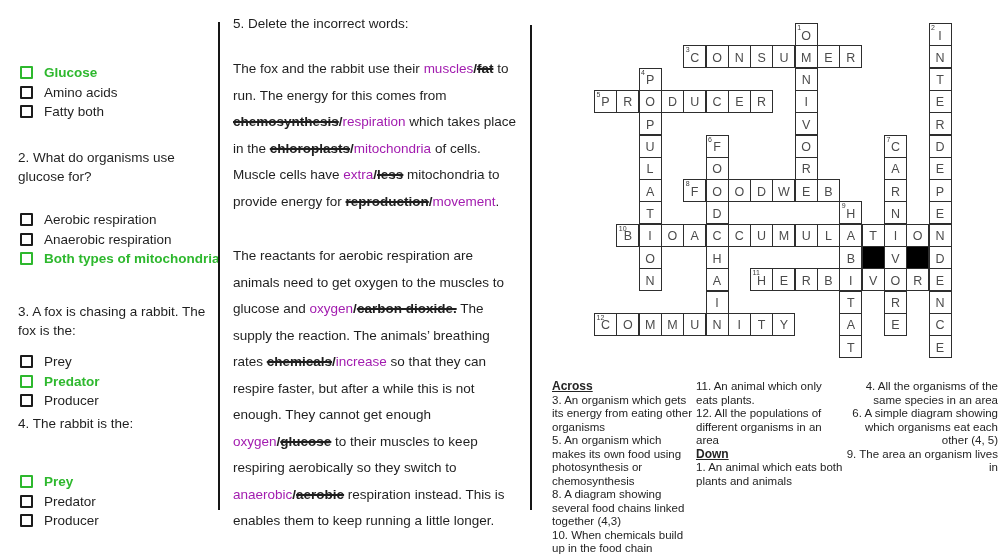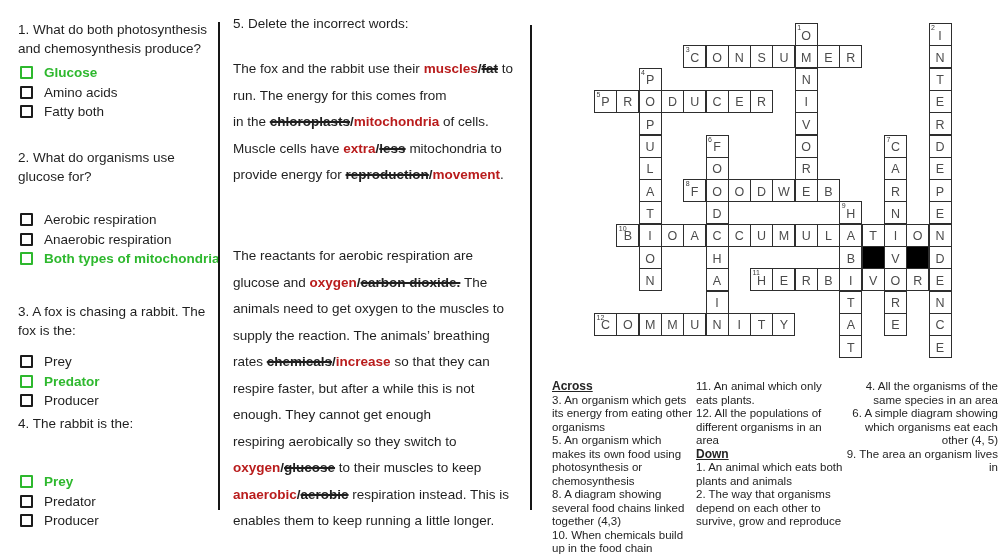--- a/index.html
+++ b/index.html
@@ -22,21 +22,21 @@
   .cb{width:9px;height:9px;border:2.2px solid #1b1b1b;border-radius:1px;margin-right:11px;flex:none;background:#fff;}
   .opt-label{font-size:13.5px;}
   .opt.hl .cb{border-color:#2eb82e;}
   .opt.hl .opt-label{color:#2eb82e;font-weight:700;}
 
   
   .cloze{position:absolute;left:233px;top:0;width:300px;height:558px;}
   .cloze-title{position:absolute;top:16px;left:0;font-size:13.5px;font-weight:400;margin:0;}
   .para{position:absolute;left:0;}
   .cloze-line{height:26.5px;line-height:26.5px;font-size:13.5px;white-space:nowrap;}
-  .green{color:#b91c1c;font-weight:700;}
+  .green{color:#a21caf;font-weight:400;}
   .struck{font-weight:700;text-decoration:line-through;text-decoration-thickness:1.5px;}
   .slash{font-weight:700;}
 
   
   .crossword{position:absolute;left:594px;top:23px;width:360px;height:336px;}
   .cell{
     position:absolute;width:23px;height:23px;box-sizing:border-box;
     border:1.5px solid #2e2e2e;background:#fff;
     display:flex;align-items:center;justify-content:center;
     font-size:12.5px;color:#4b4b4b;
@@ -52,24 +52,20 @@
   .clue-col2{left:696px;width:150px;}
   .clue-col3{left:846px;width:152px;text-align:right;}
   .clue-heading{font-weight:700;text-decoration:underline;font-size:12px;}
   .clue-item{margin:0;}
 </style>
 </head>
 <body>
 
 <div class="page">
   <section class="quiz" id="quiz">
-      <div class="q-text" style="top: 20px;">
-        <div>1. What do both photosynthesis</div>
-        <div>and chemosynthesis produce?</div>
-      </div>
       <div class="q-options" style="top: 63px;">
         <div class="opt hl">
           <span class="cb"></span>
           <span class="opt-label">Glucose</span>
         </div>
         <div class="opt">
           <span class="cb"></span>
           <span class="opt-label">Amino acids</span>
         </div>
         <div class="opt">
@@ -133,34 +129,35 @@
     </section>
 
   <div class="vdiv vdiv1"></div>
 
   <section class="cloze">
     <h2 class="cloze-title">5. Delete the incorrect words:</h2>
     <div id="cloze-paras">
         <div class="para" style="top: 56px;">
           <div class="cloze-line"><span>The fox and the rabbit use their </span><span class="green">muscles</span><span class="slash">/</span><span class="struck">fat</span><span> to</span></div>
           <div class="cloze-line"><span>run. The energy for this comes from</span></div>
+          <div class="cloze-line"><span class="struck">chemosynthesis</span><span class="slash">/</span><span class="green">respiration</span><span> which takes place</span></div>
           <div class="cloze-line"><span>in the </span><span class="struck">chloroplasts</span><span class="slash">/</span><span class="green">mitochondria</span><span> of cells.</span></div>
           <div class="cloze-line"><span>Muscle cells have </span><span class="green">extra</span><span class="slash">/</span><span class="struck">less</span><span> mitochondria to</span></div>
           <div class="cloze-line"><span>provide energy for </span><span class="struck">reproduction</span><span class="slash">/</span><span class="green">movement</span><span>.</span></div>
         </div>
         <div class="para" style="top: 243px;">
           <div class="cloze-line"><span>The reactants for aerobic respiration are</span></div>
+          <div class="cloze-line"><span>animals need to get oxygen to the muscles to</span></div>
           <div class="cloze-line"><span>glucose and </span><span class="green">oxygen</span><span class="slash">/</span><span class="struck">carbon dioxide.</span><span> The</span></div>
-          <div class="cloze-line"><span>animals need to get oxygen to the muscles to</span></div>
           <div class="cloze-line"><span>supply the reaction. The animals’ breathing</span></div>
           <div class="cloze-line"><span>rates </span><span class="struck">chemicals</span><span class="slash">/</span><span class="green">increase</span><span> so that they can</span></div>
           <div class="cloze-line"><span>respire faster, but after a while this is not</span></div>
           <div class="cloze-line"><span>enough. They cannot get enough</span></div>
+          <div class="cloze-line"><span class="green">oxygen</span><span class="slash">/</span><span class="struck">glucose</span><span> to their muscles to keep</span></div>
           <div class="cloze-line"><span>respiring aerobically so they switch to</span></div>
-          <div class="cloze-line"><span class="green">oxygen</span><span class="slash">/</span><span class="struck">glucose</span><span> to their muscles to keep</span></div>
           <div class="cloze-line"><span class="green">anaerobic</span><span class="slash">/</span><span class="struck">aerobic</span><span> respiration instead. This is</span></div>
           <div class="cloze-line"><span>enables them to keep running a little longer.</span></div>
         </div>
       </div>
   </section>
 
   <div class="vdiv vdiv2"></div>
 
   <section class="crossword" id="crossword">
       <div class="cell" style="left: 200.7px; top: 0px;">
@@ -488,21 +485,20 @@
         <div class="clue-item">3. An organism which gets its energy from eating other organisms</div>
         <div class="clue-item">5. An organism which makes its own food using photosynthesis or chemosynthesis</div>
         <div class="clue-item">8. A diagram showing several food chains linked together (4,3)</div>
         <div class="clue-item">10. When chemicals build up in the food chain</div>
       </div>
     <div class="clue-col clue-col2">
         <div class="clue-item">11. An animal which only eats plants.</div>
         <div class="clue-item">12. All the populations of different organisms in an area</div>
         <div class="clue-heading">Down</div>
         <div class="clue-item">1. An animal which eats both plants and animals</div>
-        <div class="clue-item">2. The way that organisms depend on each other to survive, grow and reproduce</div>
       </div>
     <div class="clue-col clue-col3">
         <div class="clue-item">4. All the organisms of the same species in an area</div>
         <div class="clue-item">6. A simple diagram showing which organisms eat each other (4, 5)</div>
         <div class="clue-item">9. The area an organism lives in</div>
       </div>
   </section>
 </div>
 
 </body></html>

